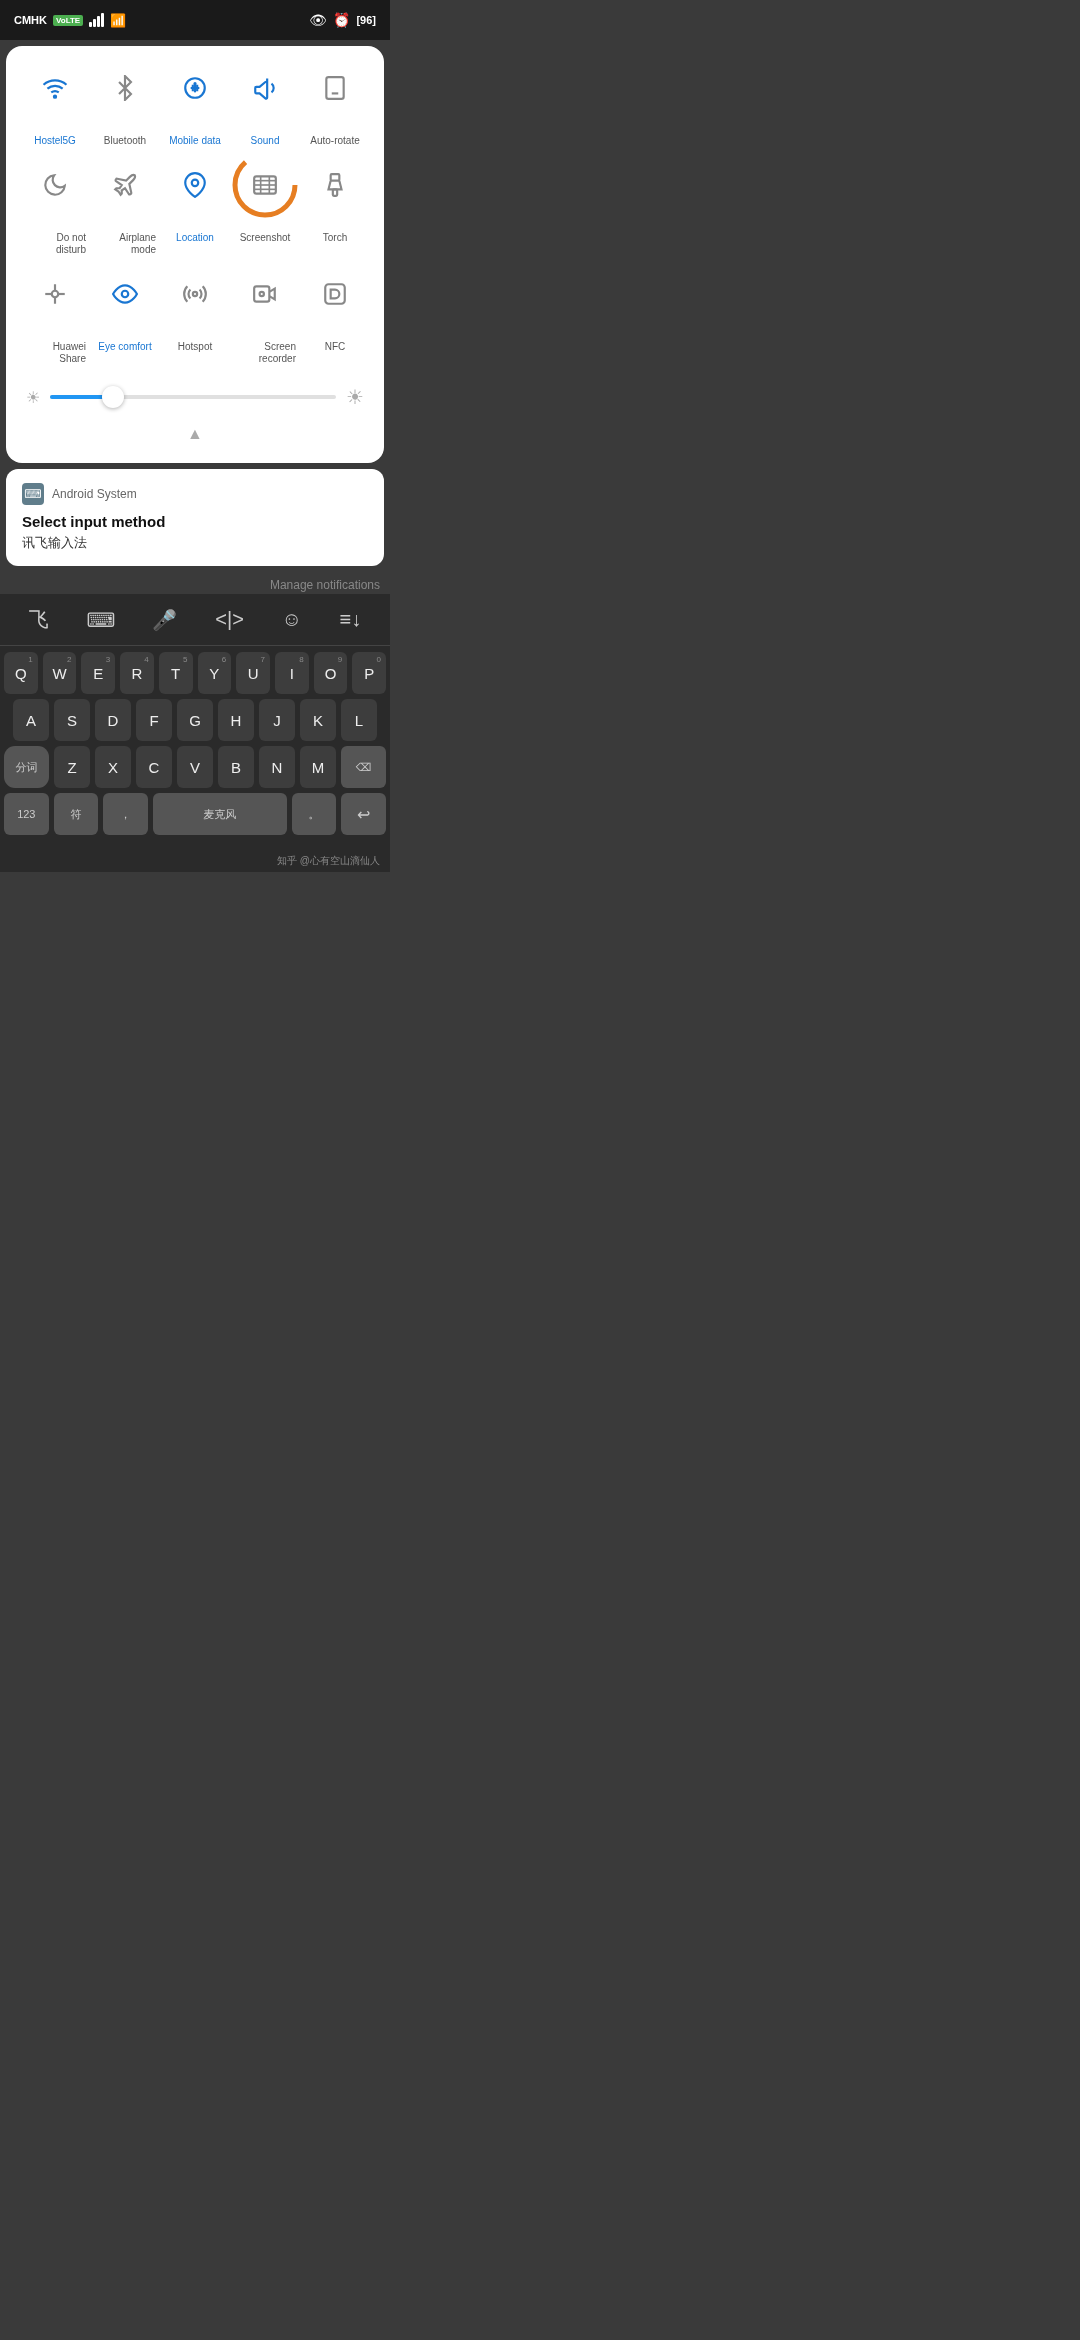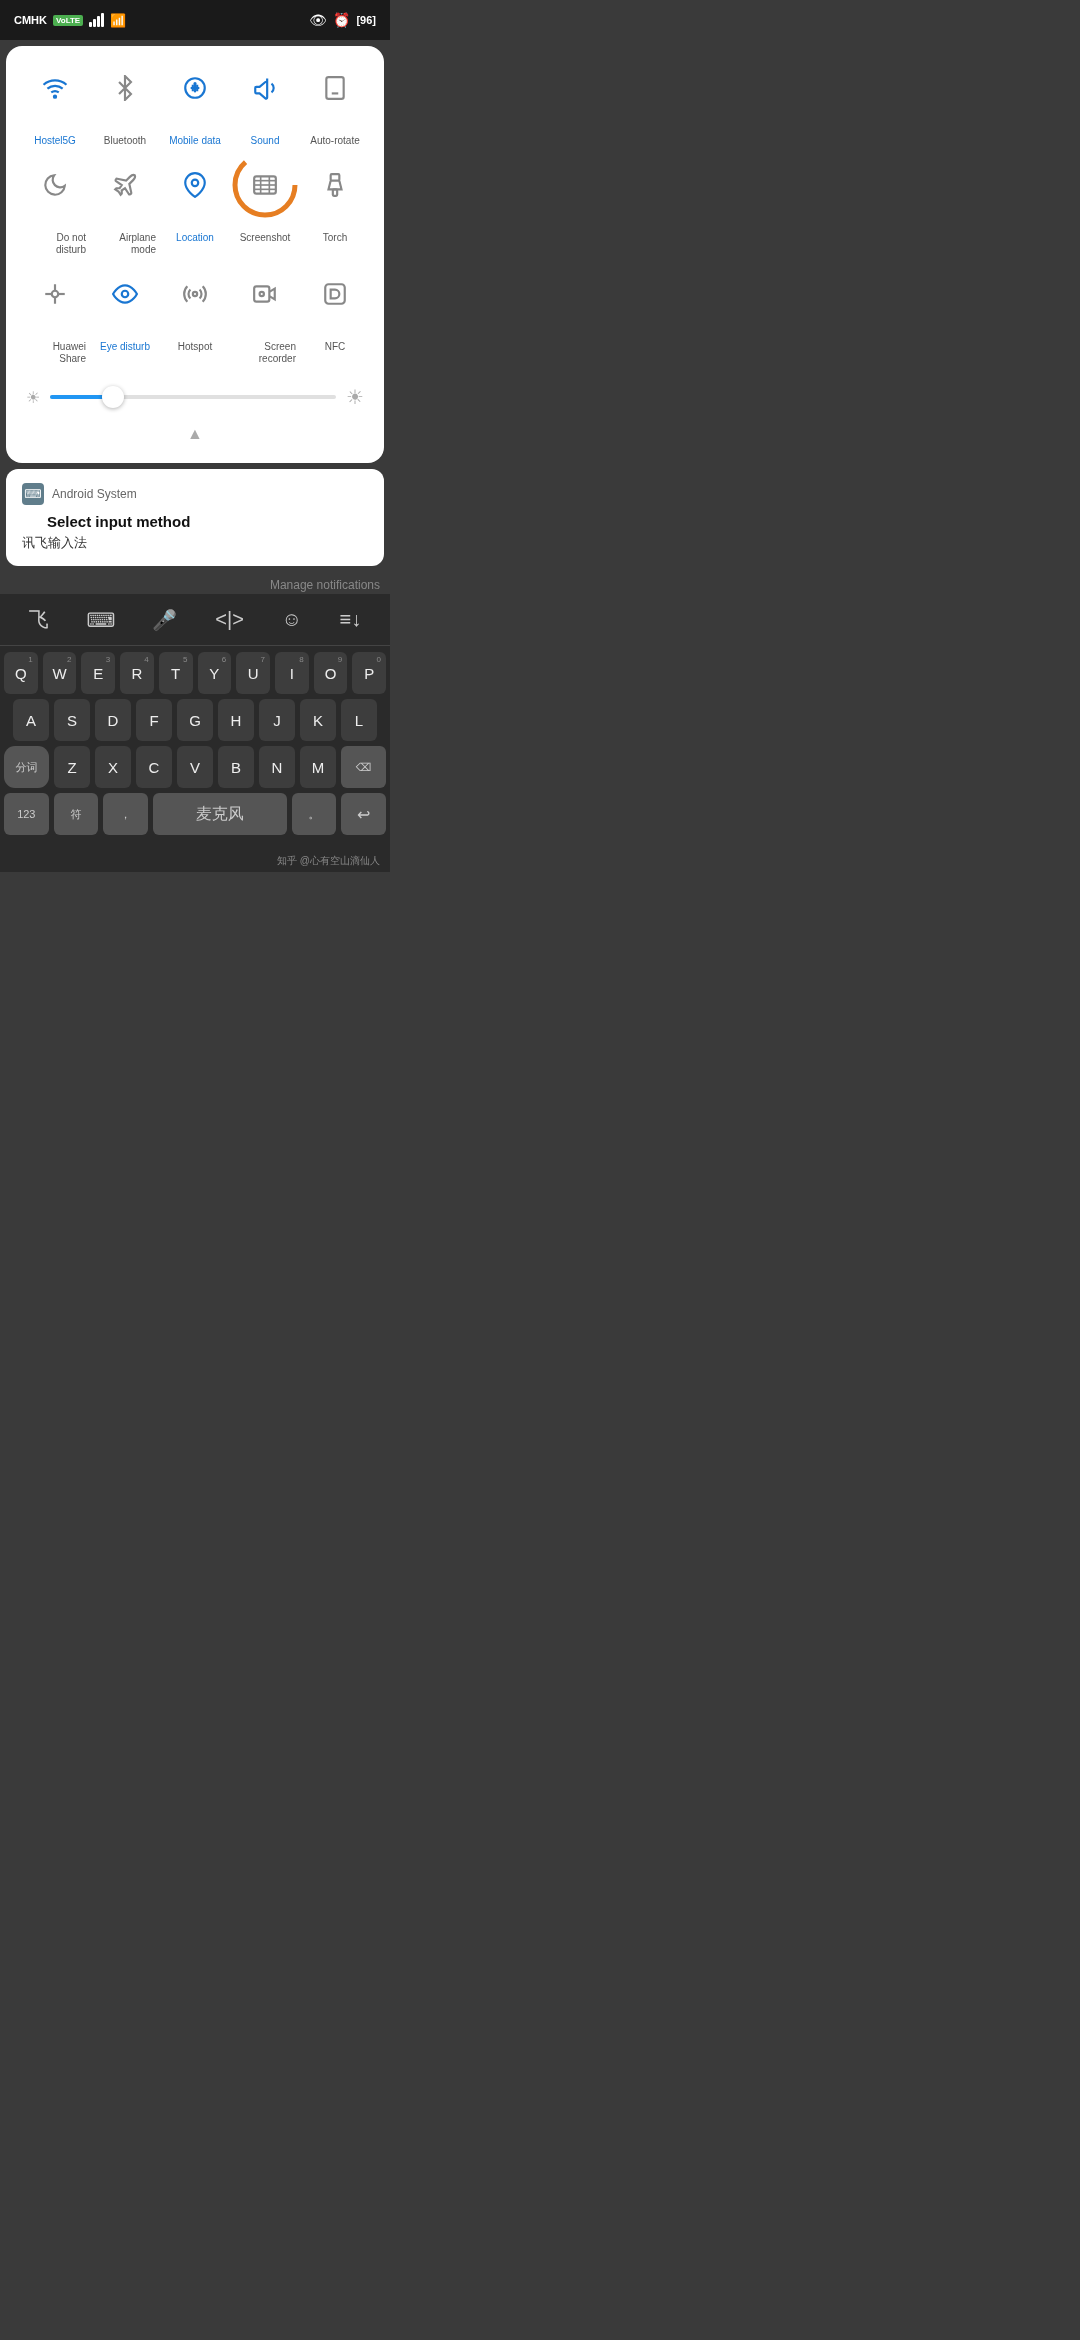--- a/index.html
+++ b/index.html
@@ -215,21 +215,20 @@
     .notif-app-name {
       font-size: 12px;
       color: #666;
       font-weight: 500;
     }
     .notif-title {
       font-size: 15px;
       font-weight: 700;
       color: #111;
       margin-bottom: 4px;
-      margin-left: 25px;
     }
     .notif-subtitle {
       font-size: 13px;
       color: #333;
     }
     .manage-notif {
       text-align: right;
       color: #888;
       font-size: 12px;
       padding: 6px 10px 2px;
@@ -467,21 +466,21 @@
       <span class="toggle-label">Huawei Share</span>
     </div>
 
     <div class="toggle-item">
       <div class="toggle-icon-wrap active">
         <svg class="icon-svg" viewBox="0 0 24 24" fill="none" stroke="#1976D2" stroke-width="2">
           <path d="M1 12s4-8 11-8 11 8 11 8-4 8-11 8-11-8-11-8z"></path>
           <circle cx="12" cy="12" r="3" stroke="#1976D2"></circle>
         </svg>
       </div>
-      <span class="toggle-label active">Eye disturb</span>
+      <span class="toggle-label active">Eye comfort</span>
     </div>
 
     <div class="toggle-item">
       <div class="toggle-icon-wrap inactive">
         <svg class="icon-svg" viewBox="0 0 24 24" fill="none" stroke="#888" stroke-width="2">
           <circle cx="12" cy="12" r="2"></circle>
           <path d="M16.24 7.76a6 6 0 0 1 0 8.49"></path>
           <path d="M7.76 7.76a6 6 0 0 0 0 8.49"></path>
           <path d="M19.07 4.93a10 10 0 0 1 0 14.14"></path>
           <path d="M4.93 4.93a10 10 0 0 0 0 14.14"></path>
@@ -582,19 +581,19 @@
     <div class="kb-key">B</div>
     <div class="kb-key">N</div>
     <div class="kb-key">M</div>
     <div class="kb-key special wide">⌫</div>
   </div>
 
   <div class="kb-row">
     <div class="kb-key special">123</div>
     <div class="kb-key special">符</div>
     <div class="kb-key special">，</div>
-    <div class="kb-key space special" style="max-width:none;flex:3;font-size:16px;text-align:center;">麦克风</div>
+    <div class="kb-key space special" style="max-width:none;flex:3;font-size:11px;text-align:center;">麦克风</div>
     <div class="kb-key special">。</div>
     <div class="kb-key special wide" style="font-size:16px;">↩</div>
   </div>
 </div>
 
 <div class="footer-text">知乎 @心有空山滴仙人</div>
 
 </body></html>

